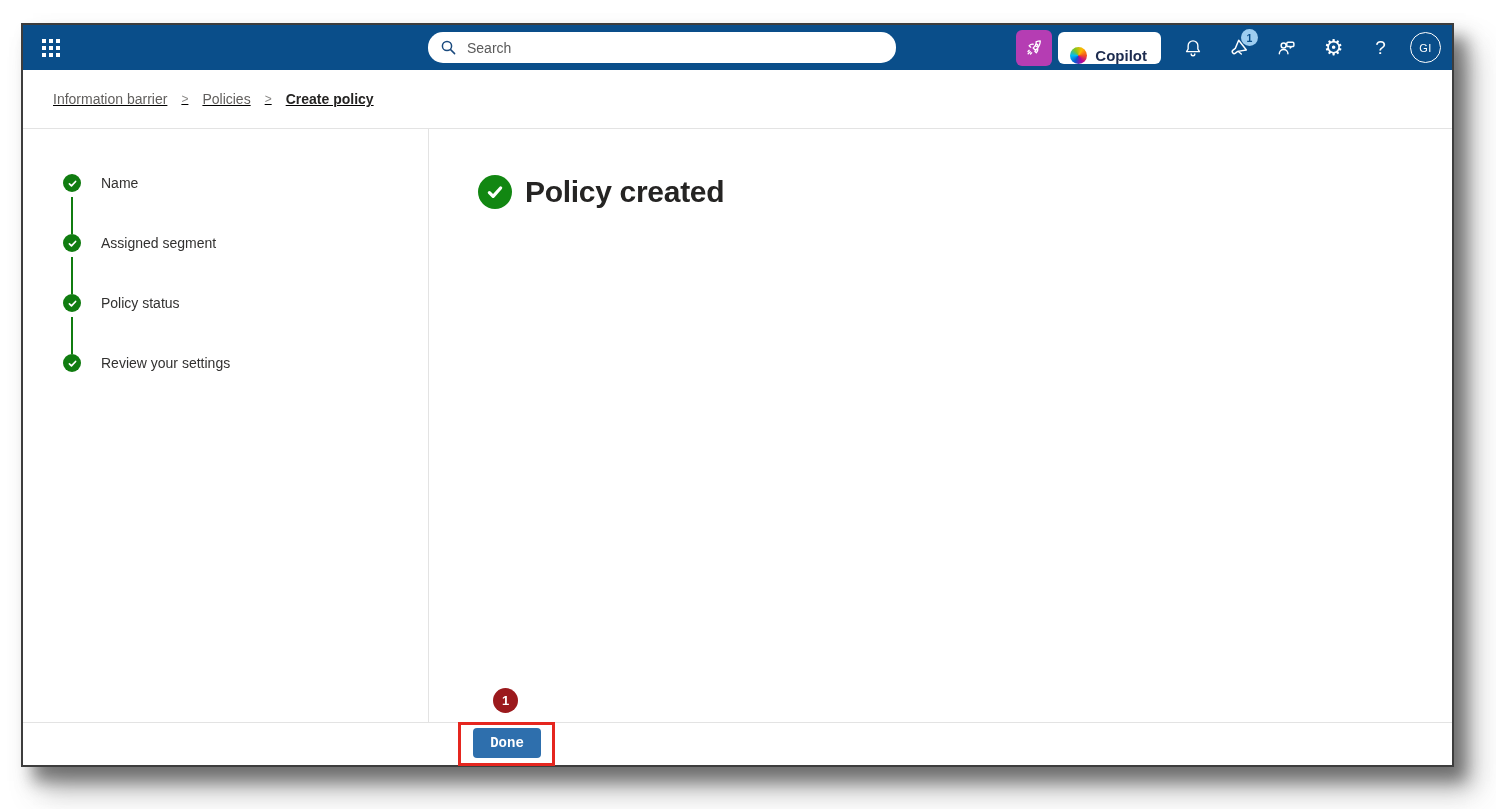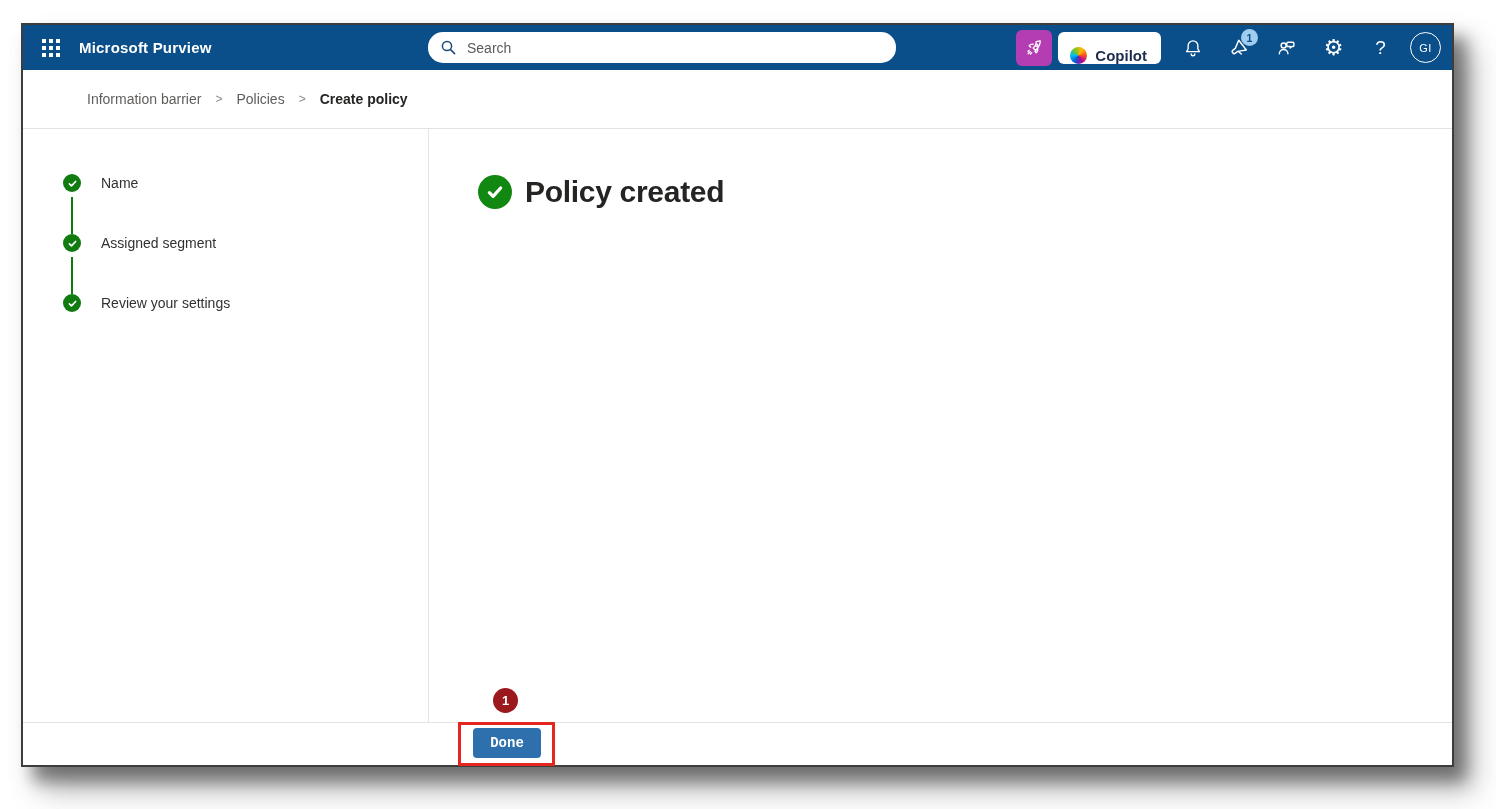--- a/index.html
+++ b/index.html
@@ -40,22 +40,22 @@
   .badge { position:absolute; top:4px; right:5px; width:17px; height:17px; border-radius:50%;
     background:#9ecdf0; color:#0a4e8a; font-size:10.5px; font-weight:bold;
     display:flex; align-items:center; justify-content:center; }
   .gear-glyph { font-size:22px; color:#fff; line-height:1; }
   .help-glyph { font-size:19px; color:#fff; line-height:1; font-weight:400; }
   .avatar { width:31px; height:31px; border-radius:50%; border:1.5px solid #ffffff;
     display:flex; align-items:center; justify-content:center; color:#fff; font-size:11px;
     letter-spacing:0.5px; margin:0 4px 0 6px; cursor:pointer; }
 
   
-  .crumbbar { flex:0 0 59px; display:flex; align-items:center; padding-left:64px;
-    border-bottom:1px solid #e3e3e3; background:#fff; }
+  .crumbbar { flex:0 0 59px; display:flex; align-items:center; padding-left:30px;
+    border-bottom:1px solid #e3e3e3; background:#fff;text-decoration:underline; }
   .crumb { font-size:14px; color:#605e5c; cursor:pointer; }
   .crumb-sep { font-size:12px; color:#8a8886; margin:0 14px; }
   .crumb-current { font-size:14px; color:#252423; font-weight:bold; }
 
   
   .bodyrow { flex:1 1 auto; display:flex; min-height:0; background:#fff; }
   .wizard-nav { flex:0 0 406px; border-right:1px solid #e3e3e3; padding:45px 0 0 40px; }
   .step { position:relative; padding-left:38px; height:18px; margin-bottom:42px;
     display:flex; align-items:center; }
   .step .dot { position:absolute; left:0; top:0; width:18px; height:18px; border-radius:50%;
@@ -97,21 +97,20 @@
             <span></span>
             <span></span>
             <span></span>
             <span></span>
             <span></span>
             <span></span>
             <span></span>
             <span></span>
         </div>
       </div>
-      <div class="app-title">Microsoft Purview</div>
 
       <div class="searchbox">
         <svg width="17" height="17" viewBox="0 0 17 17">
           <circle cx="7" cy="7" r="4.6" fill="none" stroke="#1a4a7e" stroke-width="1.5"></circle>
           <line x1="10.6" y1="10.6" x2="14.6" y2="14.6" stroke="#1a4a7e" stroke-width="1.5" stroke-linecap="round"></line>
         </svg>
         <input type="text" placeholder="Search" style="">
       </div>
 
       <div class="topbar-right">
@@ -193,20 +192,28 @@
           <span class="step-label">Name</span>
         </div>
         <div class="step">
           <span class="dot">
             <svg width="11" height="11" viewBox="0 0 16 16">
                 <path d="M3.5 8.5l3 3L12.5 5" fill="none" stroke="#fff" stroke-width="2.4" stroke-linecap="round" stroke-linejoin="round"></path>
               </svg>
           </span>
           <span class="step-label">Assigned segment</span>
         </div>
+        <div class="step">
+          <span class="dot">
+            <svg width="11" height="11" viewBox="0 0 16 16">
+                <path d="M3.5 8.5l3 3L12.5 5" fill="none" stroke="#fff" stroke-width="2.4" stroke-linecap="round" stroke-linejoin="round"></path>
+              </svg>
+          </span>
+          <span class="step-label">Policy status</span>
+        </div>
         <div class="step last">
           <span class="dot">
             <svg width="11" height="11" viewBox="0 0 16 16">
                 <path d="M3.5 8.5l3 3L12.5 5" fill="none" stroke="#fff" stroke-width="2.4" stroke-linecap="round" stroke-linejoin="round"></path>
               </svg>
           </span>
           <span class="step-label">Review your settings</span>
         </div>
       </div>
 

